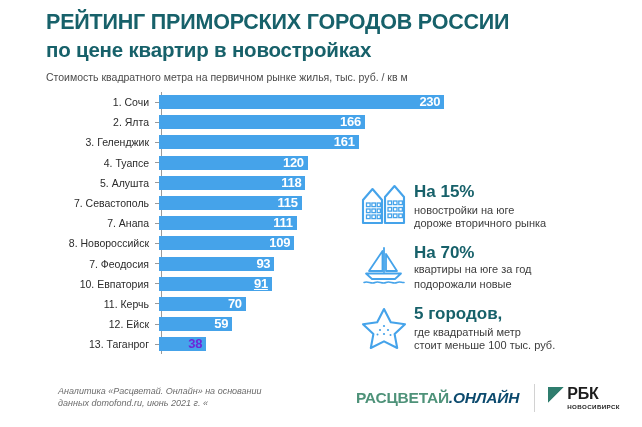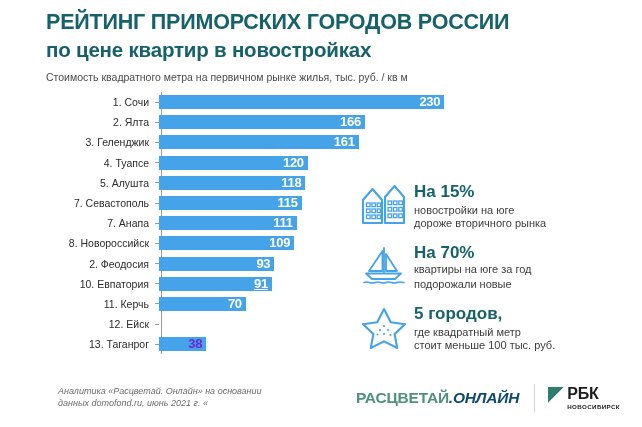--- a/index.html
+++ b/index.html
@@ -294,21 +294,21 @@
         </div>
         <div class="row">
           <div class="row-label">8. Новороссийск</div>
           <div class="tick"></div>
           <div class="bar-wrap">
             <div class="bar" style="width: 135.16px; background: rgb(69, 163, 234);"></div>
             <div class="bar-value" style="color: rgb(255, 255, 255); left: 101.16px; width: 30px; text-align: right;">109</div>
           </div>
         </div>
         <div class="row">
-          <div class="row-label">2. Феодосия</div>
+          <div class="row-label">7. Феодосия</div>
           <div class="tick"></div>
           <div class="bar-wrap">
             <div class="bar" style="width: 115.32px; background: rgb(69, 163, 234);"></div>
             <div class="bar-value" style="color: rgb(255, 255, 255); left: 81.32px; width: 30px; text-align: right;">93</div>
           </div>
         </div>
         <div class="row">
           <div class="row-label">10. Евпатория</div>
           <div class="tick"></div>
           <div class="bar-wrap">
@@ -320,20 +320,24 @@
           <div class="row-label">11. Керчь</div>
           <div class="tick"></div>
           <div class="bar-wrap">
             <div class="bar" style="width: 86.8px; background: rgb(69, 163, 234);"></div>
             <div class="bar-value" style="color: rgb(255, 255, 255); left: 52.8px; width: 30px; text-align: right;">70</div>
           </div>
         </div>
         <div class="row">
           <div class="row-label">12. Ейск</div>
           <div class="tick"></div>
+          <div class="bar-wrap">
+            <div class="bar" style="width: 73.16px; background: rgb(69, 163, 234);"></div>
+            <div class="bar-value" style="color: rgb(255, 255, 255); left: 39.16px; width: 30px; text-align: right;">59</div>
+          </div>
         </div>
         <div class="row">
           <div class="row-label">13. Таганрог</div>
           <div class="tick"></div>
           <div class="bar-wrap">
             <div class="bar" style="width: 47.12px; background: rgb(69, 163, 234);"></div>
             <div class="bar-value" style="color: #6d28d9; left: 13.12px; width: 30px; text-align: right;">38</div>
           </div>
         </div>
       </div>

